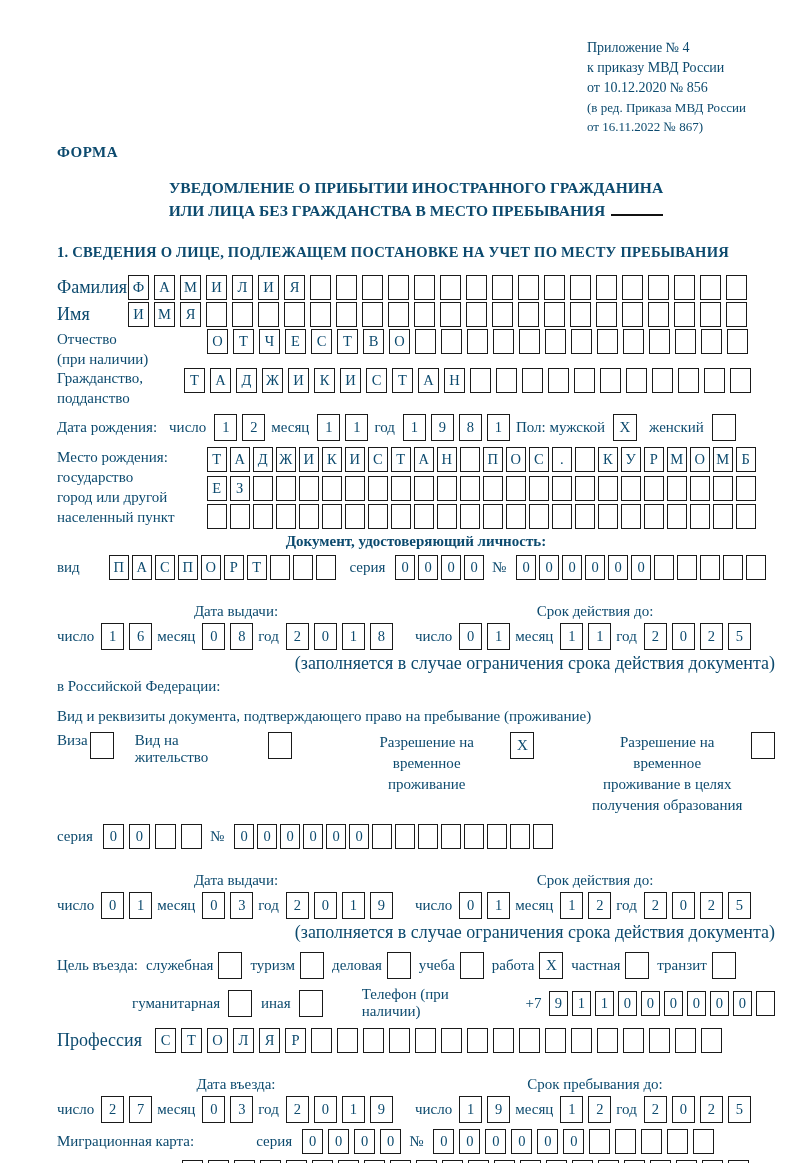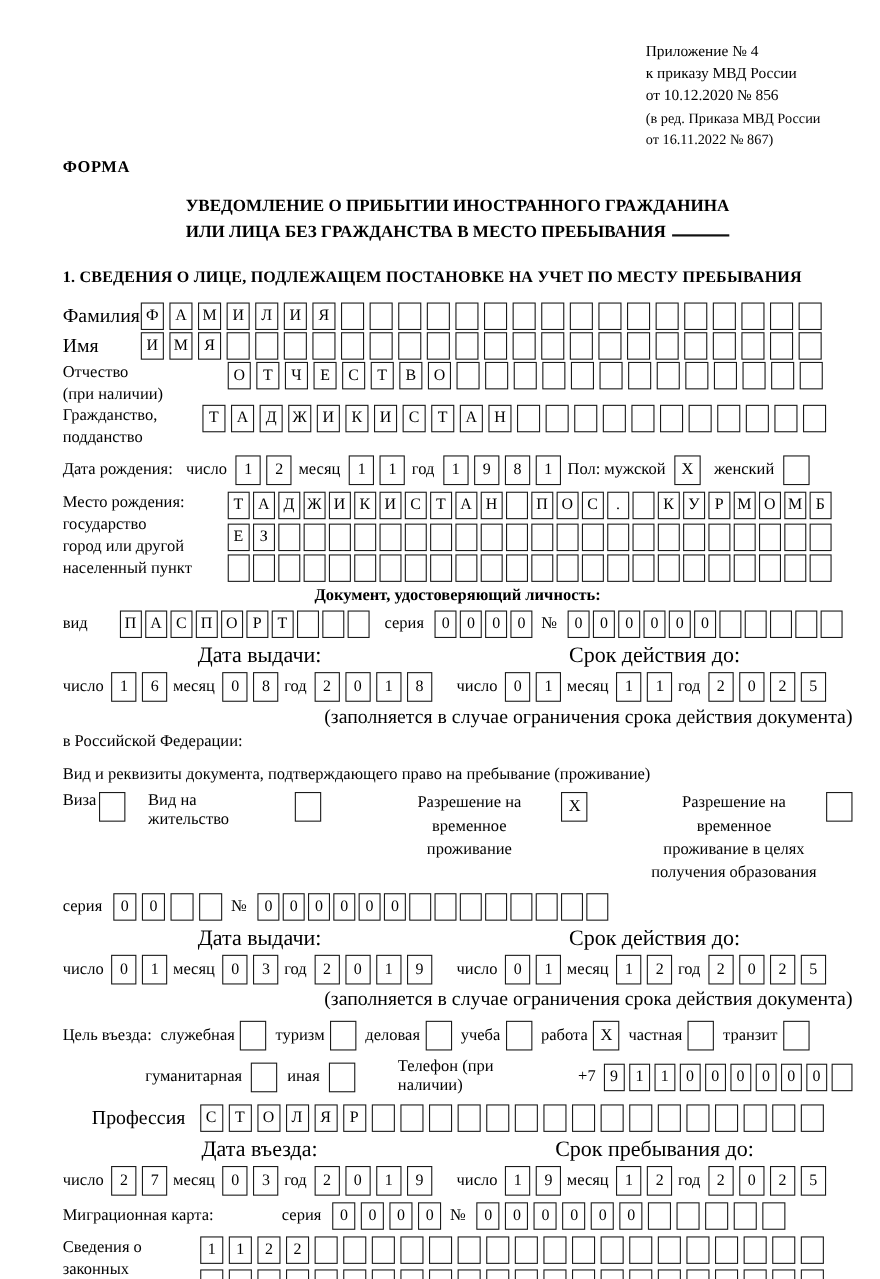--- a/index.html
+++ b/index.html
@@ -1,17 +1,17 @@
 <!DOCTYPE html>
 <html><head>
 <meta charset="utf-8">
 <style>
   html,body{margin:0;padding:0;background:#fff;}
   .page{
-    width:800px;height:1163px;box-sizing:border-box;background:#fff;color:#000000;
+    width:800px;height:1163px;box-sizing:border-box;background:#fff;color:#0c4a6e;
     font-family:"Liberation Serif","DejaVu Serif",serif;
     padding:38px 25px 10px 57px;overflow:hidden;position:relative;
   }
   .hdr-block{width:190px;margin-left:auto;margin-right:-2px;font-size:14px;line-height:20px;}
   .hdr-block .amend{font-size:13px;line-height:19px;}
   .forma{font-weight:bold;font-size:15px;text-align:left;margin-top:8px;margin-right:10px;letter-spacing:.5px;}
   .title{ text-align:center;font-weight:bold;font-size:15.5px;line-height:23px;margin-top:15px;}
   .title-blank{display:inline-block;width:52px;border-bottom:2px solid #111;height:12px;margin-left:6px;}
   .sec-head{font-weight:bold;font-size:14.6px;margin-top:22px;margin-bottom:14px;letter-spacing:.2px;}
   .frow{display:flex;align-items:flex-start;}
@@ -23,21 +23,21 @@
     display:inline-flex;align-items:center;justify-content:center;font-size:14.5px;flex:0 0 auto;
   }
   .cells.sm{gap:3.5px;}
   .cells.sm .cell{width:19.5px;height:25px;}
   .dcells .cell{width:23px;height:27px;}
   .cbox .cell{width:24px;height:27px;font-size:15px;}
   .mb2{margin-bottom:2px;}  .mb4{margin-bottom:4px;}  .mb6{margin-bottom:6px;}
   .w71{width:71px;} .w150{width:150px;} .w127{width:127px;}
   .stack{display:flex;flex-direction:column;gap:3.5px;}
   .doc-head{font-weight:bold;font-size:15px;text-align:center;margin:4px 0 5px 0;}
-  .dates-head{display:flex;font-size:20px;margin-top:5px;}
+  .dates-head{display:flex;font-size:15px;margin-top:23px;}
   .dh-left{width:358px;text-align:center;}
   .dh-right{flex:1;text-align:center;}
   .drow{display:flex;align-items:center;margin-top:3px;}
   .dleft{width:358px;display:flex;align-items:center;gap:5px;}
   .dright{display:flex;align-items:center;gap:5px;}
   .dg-lbl{font-size:15px;margin-right:2px;}
   .note{font-size:18px;text-align:right;margin-top:3px;}
   .intro{font-size:15px;line-height:24px;margin-top:6px;}
   .visa-row{display:flex;align-items:flex-start;gap:9px;margin-top:4px;font-size:15px;}
   .visa-row .opt{display:flex;align-items:flex-start;gap:8px;}
@@ -570,21 +570,21 @@
           <span class="cell">0</span>
           <span class="cell">0</span>
           <span class="cell">0</span>
           <span class="cell">0</span>
           <span class="cell">0</span>
           <span class="cell"></span>
         </span>
     </span>
   </div>
 
-  <div class="frow mb4" style="align-items:center;margin-top:8px;justify-content:center;">
+  <div class="frow mb4" style="align-items:center;margin-top:8px;">
     <span class="lbl" style="width:98px;">Профессия</span>
     <span class="cells">
         <span class="cell">С</span>
         <span class="cell">Т</span>
         <span class="cell">О</span>
         <span class="cell">Л</span>
         <span class="cell">Я</span>
         <span class="cell">Р</span>
         <span class="cell"></span>
         <span class="cell"></span>

